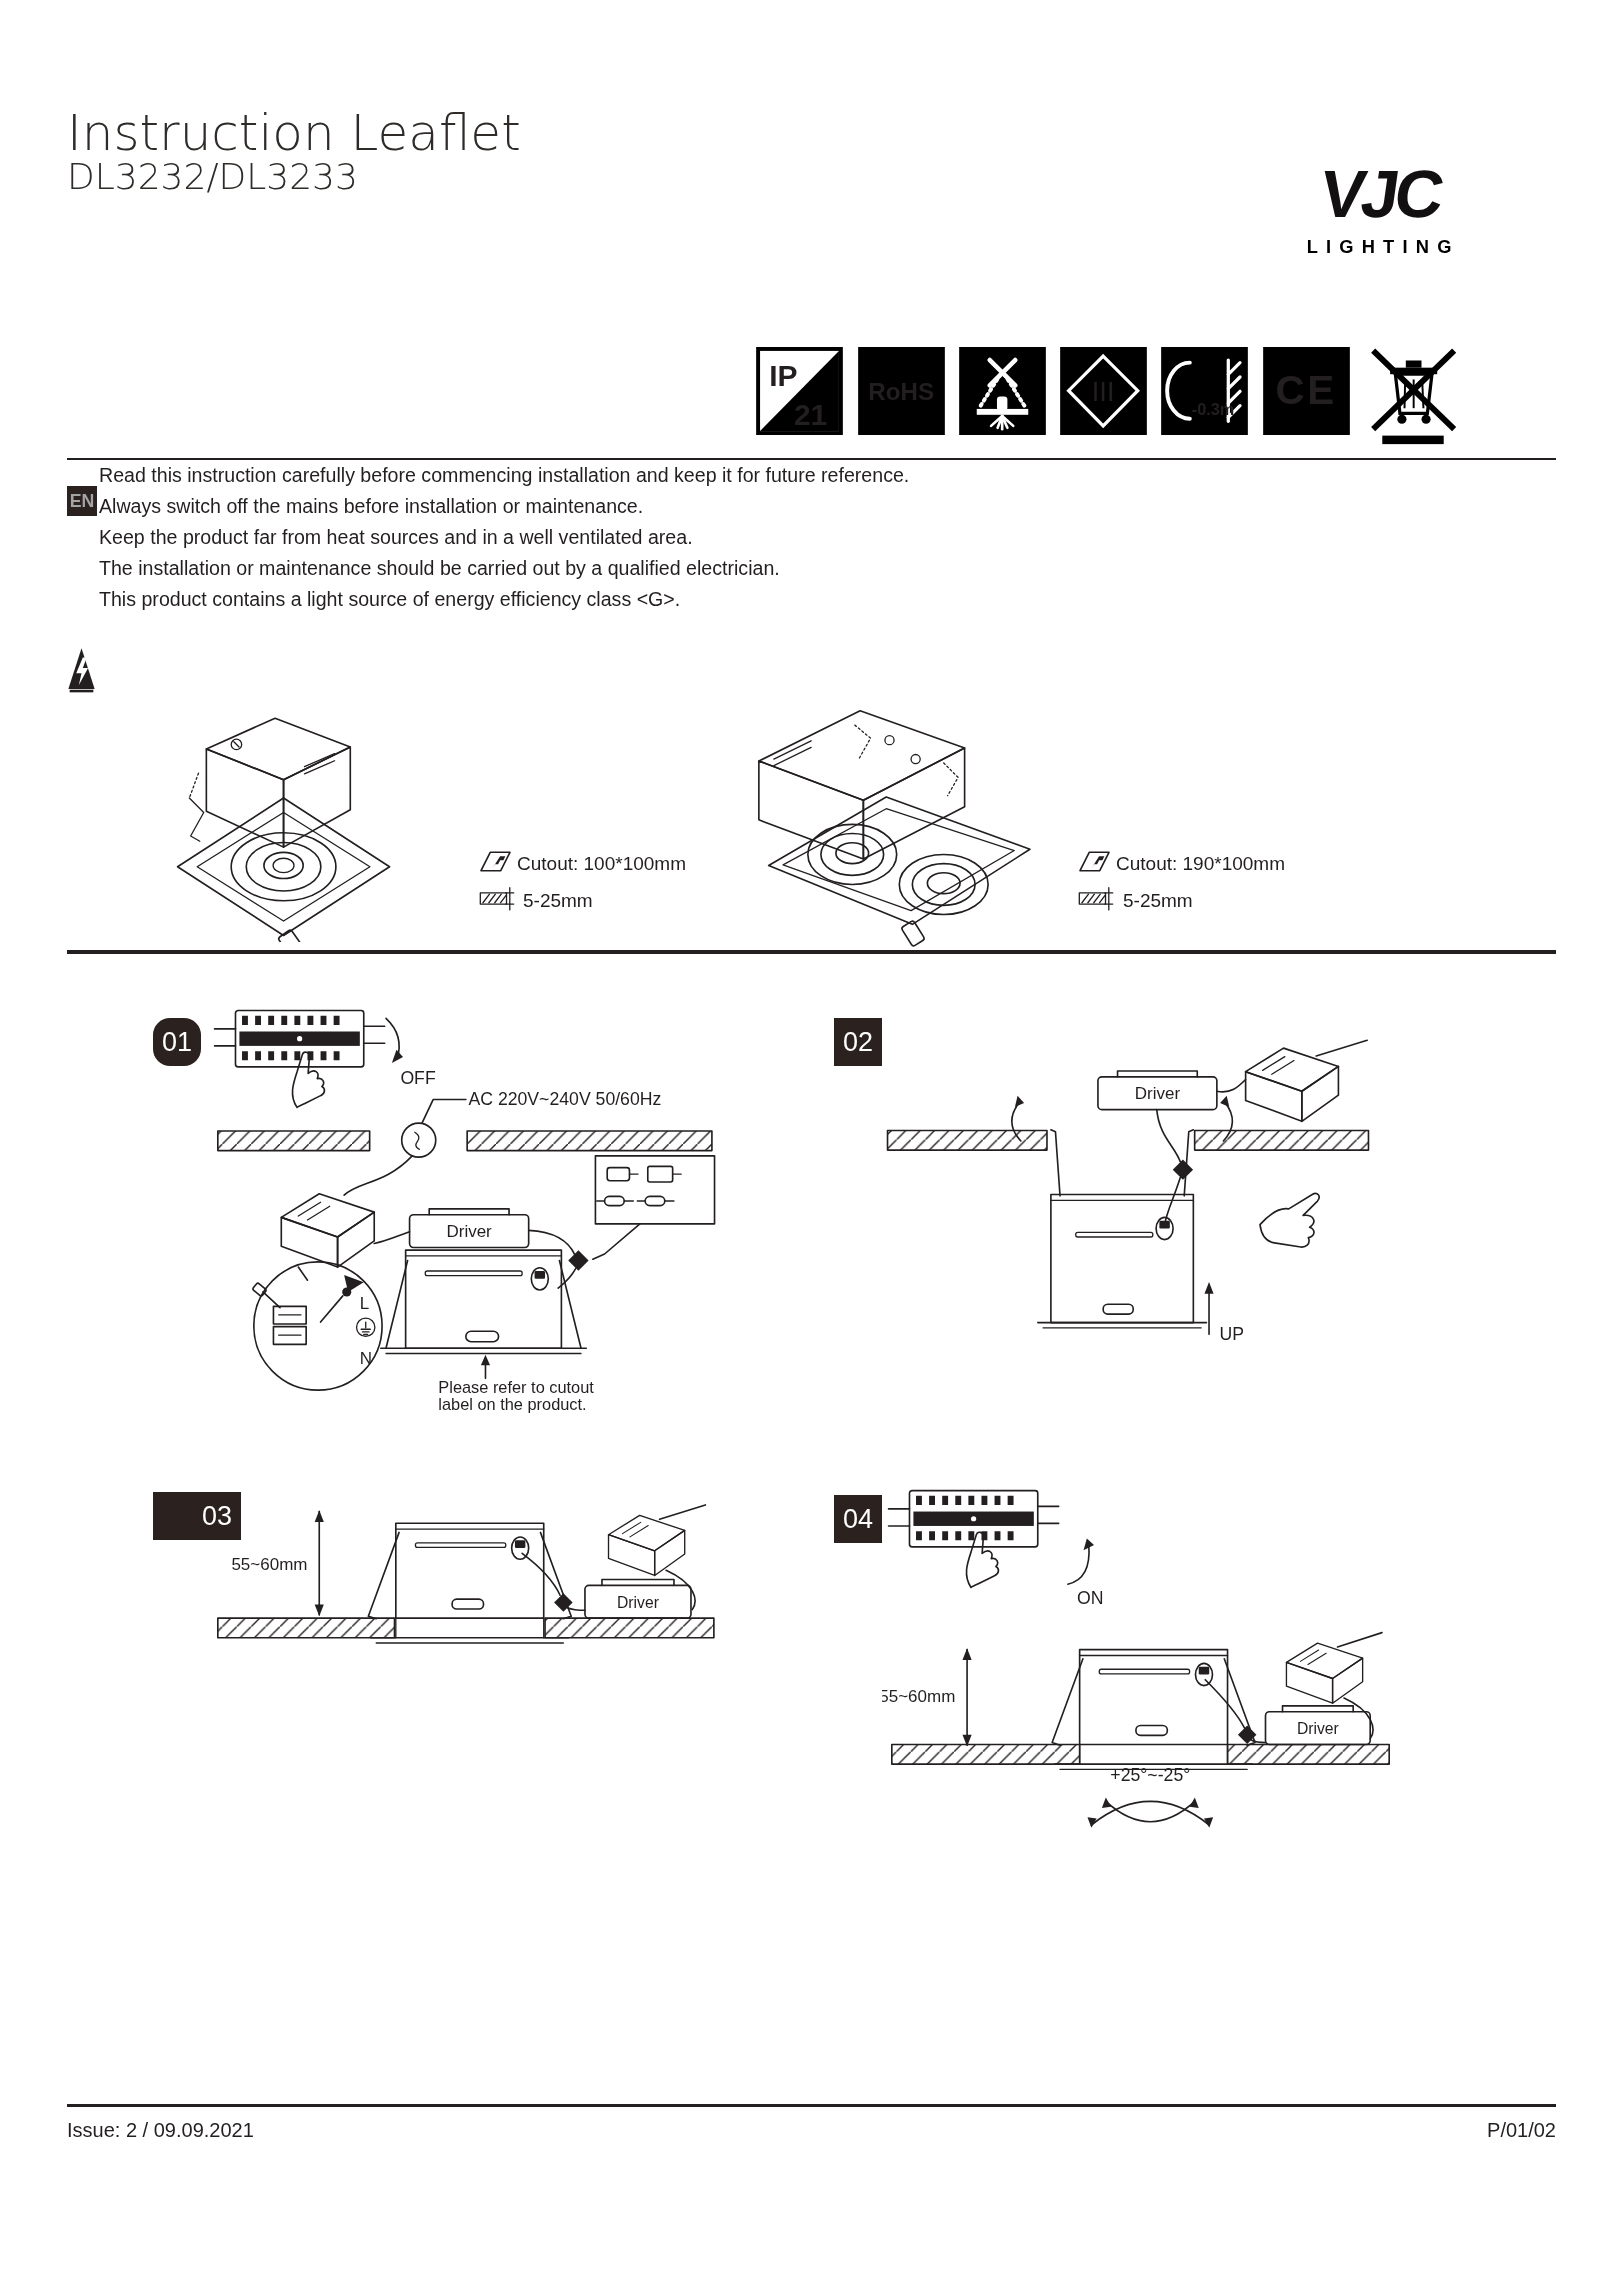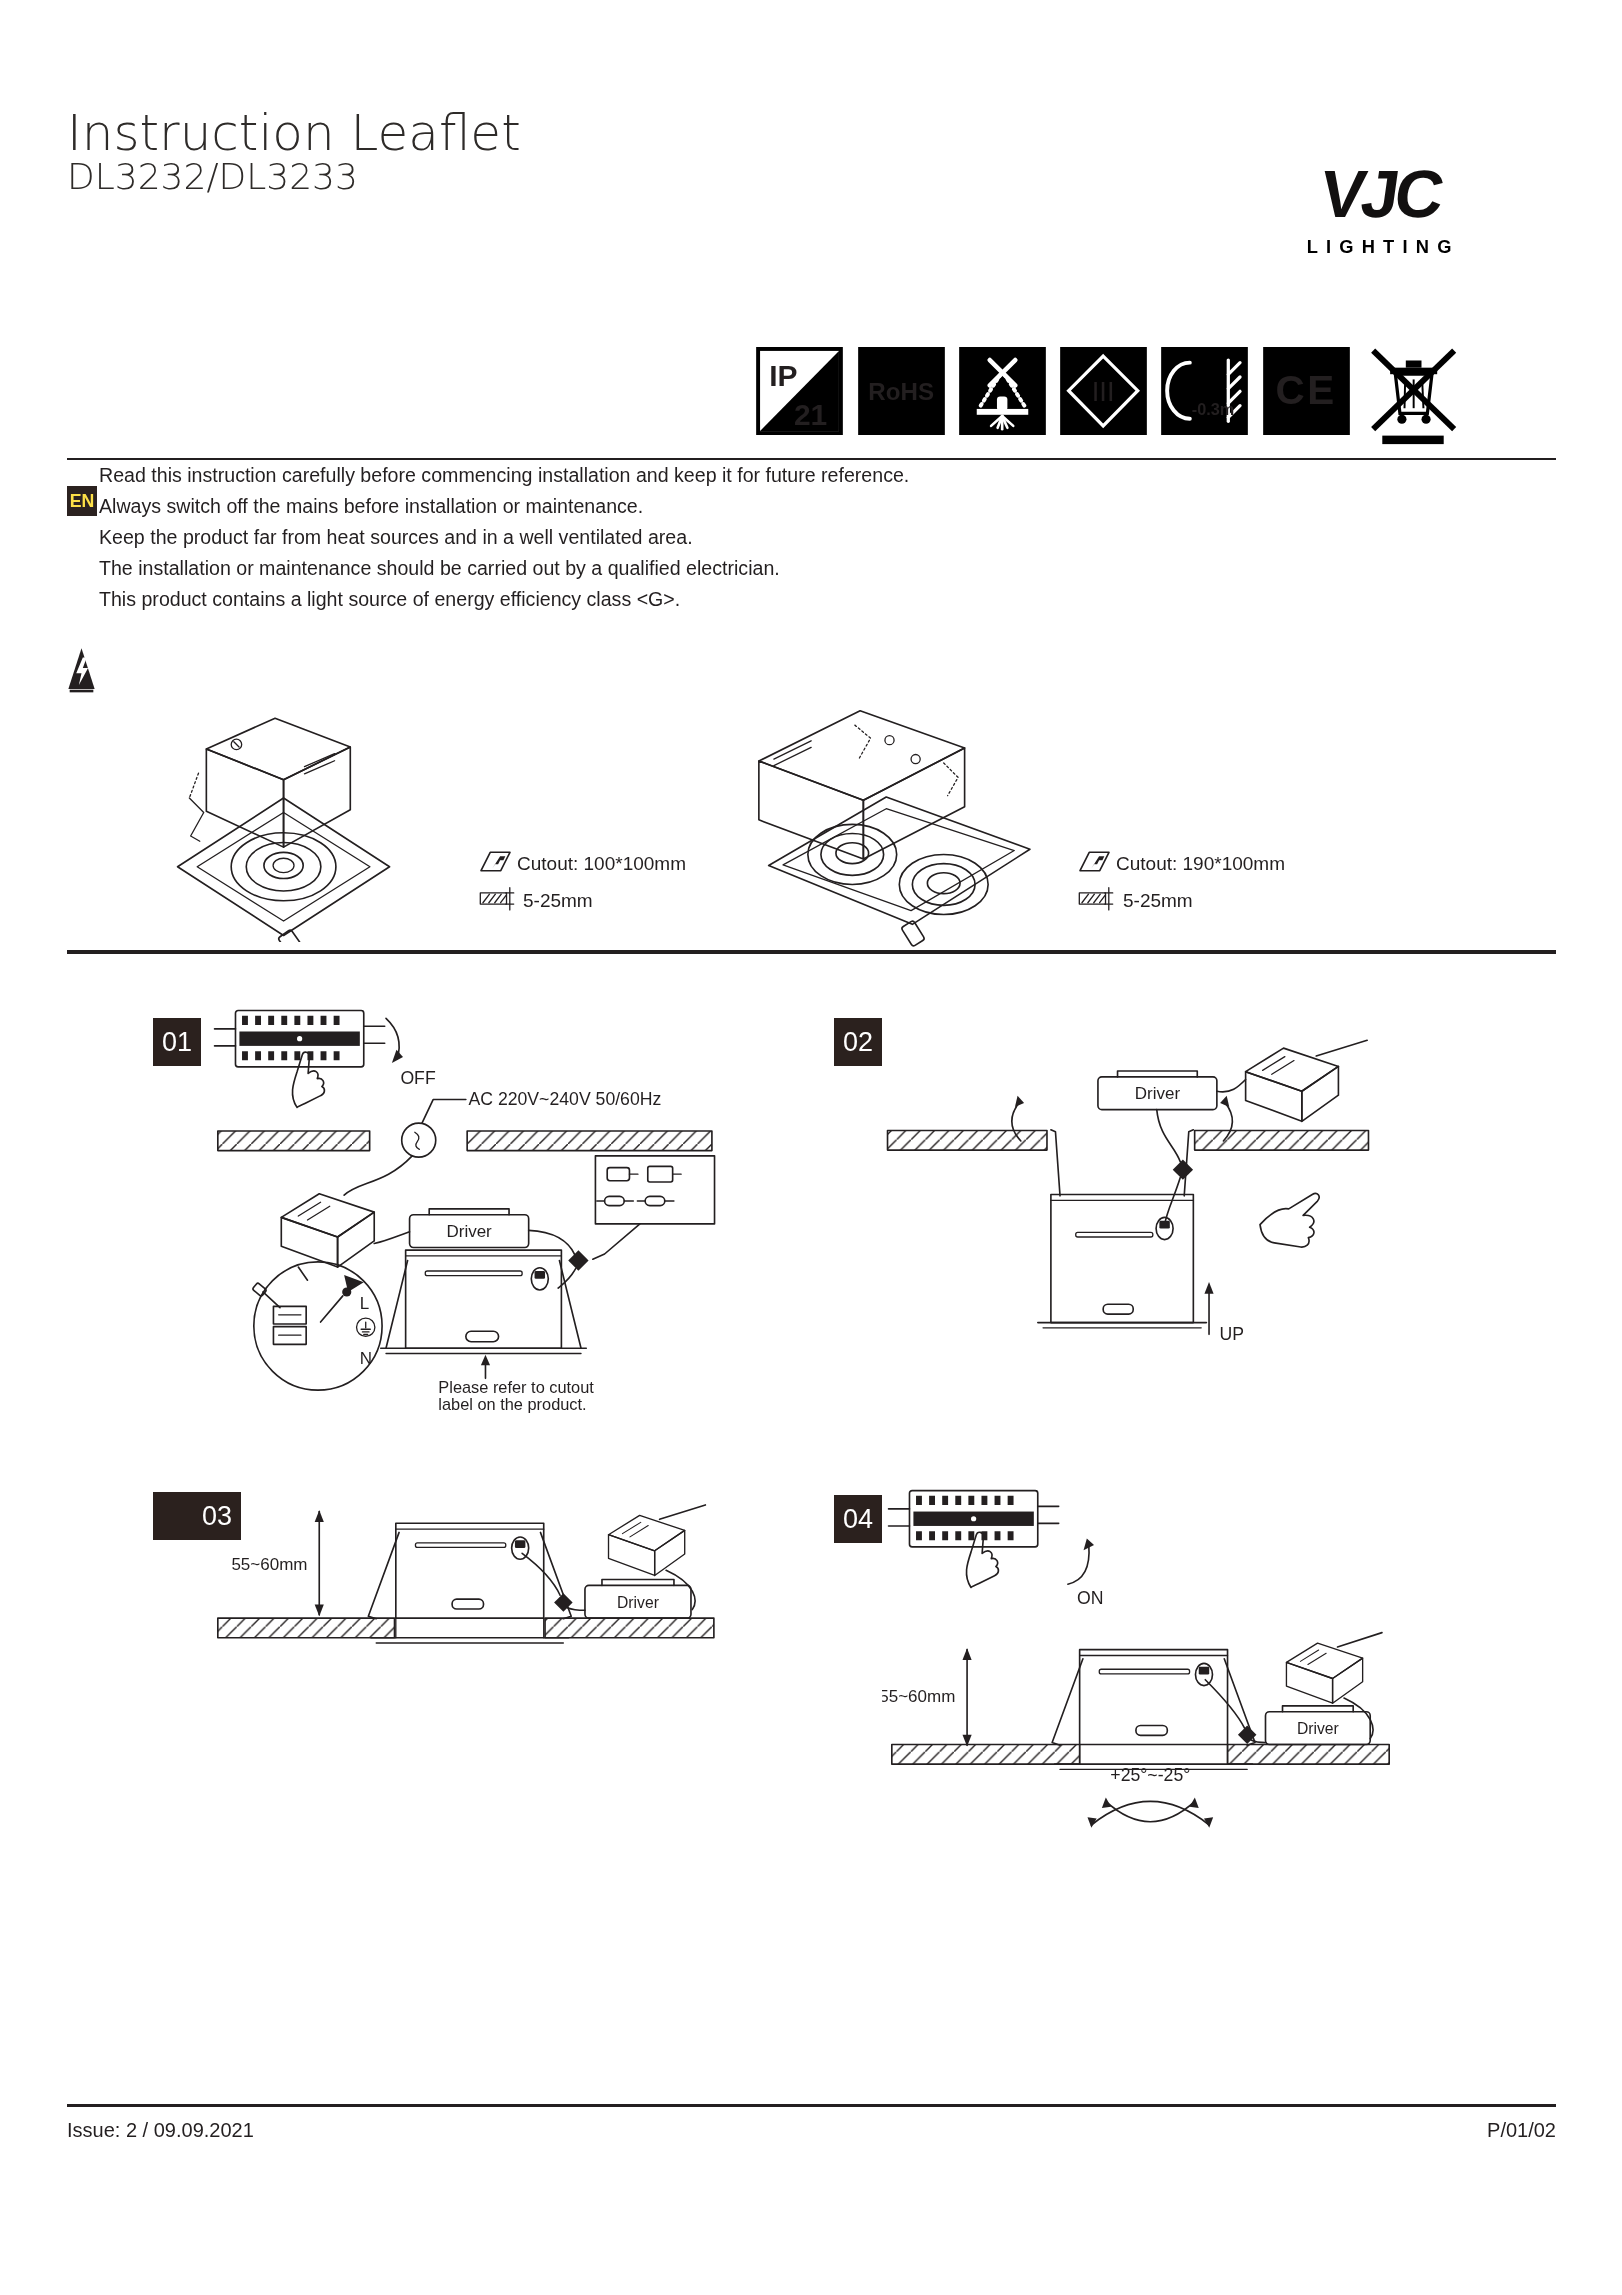--- a/index.html
+++ b/index.html
@@ -9,21 +9,21 @@
   .title{font-family:"DejaVu Sans","Liberation Sans",sans-serif;font-weight:200;
          font-size:50px;line-height:52px;color:#2e2b29;letter-spacing:0px;}
   .model{font-family:"DejaVu Sans","Liberation Sans",sans-serif;font-weight:300;
          font-size:36px;color:#2e2b29;}
   .logo{width:177px;text-align:center;}
   .vjc{font-size:67px;font-weight:900;letter-spacing:-3.9px;transform:skewX(-8deg);line-height:65px;color:#121010;}
   .lighting{font-size:18.3px;font-weight:700;letter-spacing:8.2px;margin-top:10px;padding-left:5.2px;color:#000000;}
   .rule{background:#231f20;}
   .badge{position:absolute;top:347px;width:87px;height:88px;}
   .enbadge{position:absolute;left:67px;top:486px;width:30px;height:30px;background:#2b2220;
-           color:#fde047;display:flex;align-items:center;justify-content:center;font-size:17.7px;font-weight:bold;}
+           color:#a3a3a3;display:flex;align-items:center;justify-content:center;font-size:17.7px;font-weight:bold;}
   .ilines{position:absolute;left:99px;top:460px;width:1145px;font-size:19.6px;}
   .iline{height:31px;line-height:31px;}
   .warntext{position:absolute;left:99px;top:658px;font-size:17px;}
   .cutlabel{position:absolute;font-size:19px;}
   .stepnum{position:absolute;width:48px;height:48px;background:#2b211e;color:#fff;
            display:flex;align-items:center;justify-content:center;font-size:27px;}
   .footer-text{position:absolute;top:2119px;font-size:20px;}
   svg text{font-family:"Liberation Sans",sans-serif;fill:#231f20;}
   .ln{fill:none;stroke:#231f20;stroke-width:2.5;stroke-linejoin:round;stroke-linecap:round;}
   .lnt{fill:none;stroke:#231f20;stroke-width:2;stroke-linejoin:round;stroke-linecap:round;}
@@ -218,21 +218,21 @@
         <line x1="33" y1="24" x2="41" y2="13"></line>
       </g>
     <line class="lnt" x1="47" y1="1" x2="47" y2="35"></line>
     <line class="lnt" x1="41" y1="9" x2="53" y2="9"></line>
       <line class="lnt" x1="41" y1="26" x2="53" y2="26"></line>
   </svg>
   <div class="cutlabel" style="left:1123px;top:890px;">5-25mm</div>
 
   <div class="abs rule" style="left:67px;top:950px;width:1489px;height:3.9px;"></div>
 
-  <div class="stepnum" style="left:153px;top:1018px;">01</div>
+  <div class="stepnum" style="left:153px;top:1018px;border-radius:17px;">01</div>
   <svg class="abs" style="left:208px;top:1000px;" width="517" height="419" viewBox="0 0 790 640">
     <defs>
         <pattern id="h1" width="22" height="22" patternUnits="userSpaceOnUse">
           <path d="M-2,24 L24,-2" stroke="#231f20" stroke-width="2.2"></path>
         </pattern>
       </defs>
     <g transform="translate(40,12)">
       <line class="ln" x1="-30" y1="32" x2="2" y2="32"></line>
         <line class="ln" x1="-30" y1="58" x2="2" y2="58"></line>
       <line class="ln" x1="198" y1="28" x2="230" y2="28"></line>

